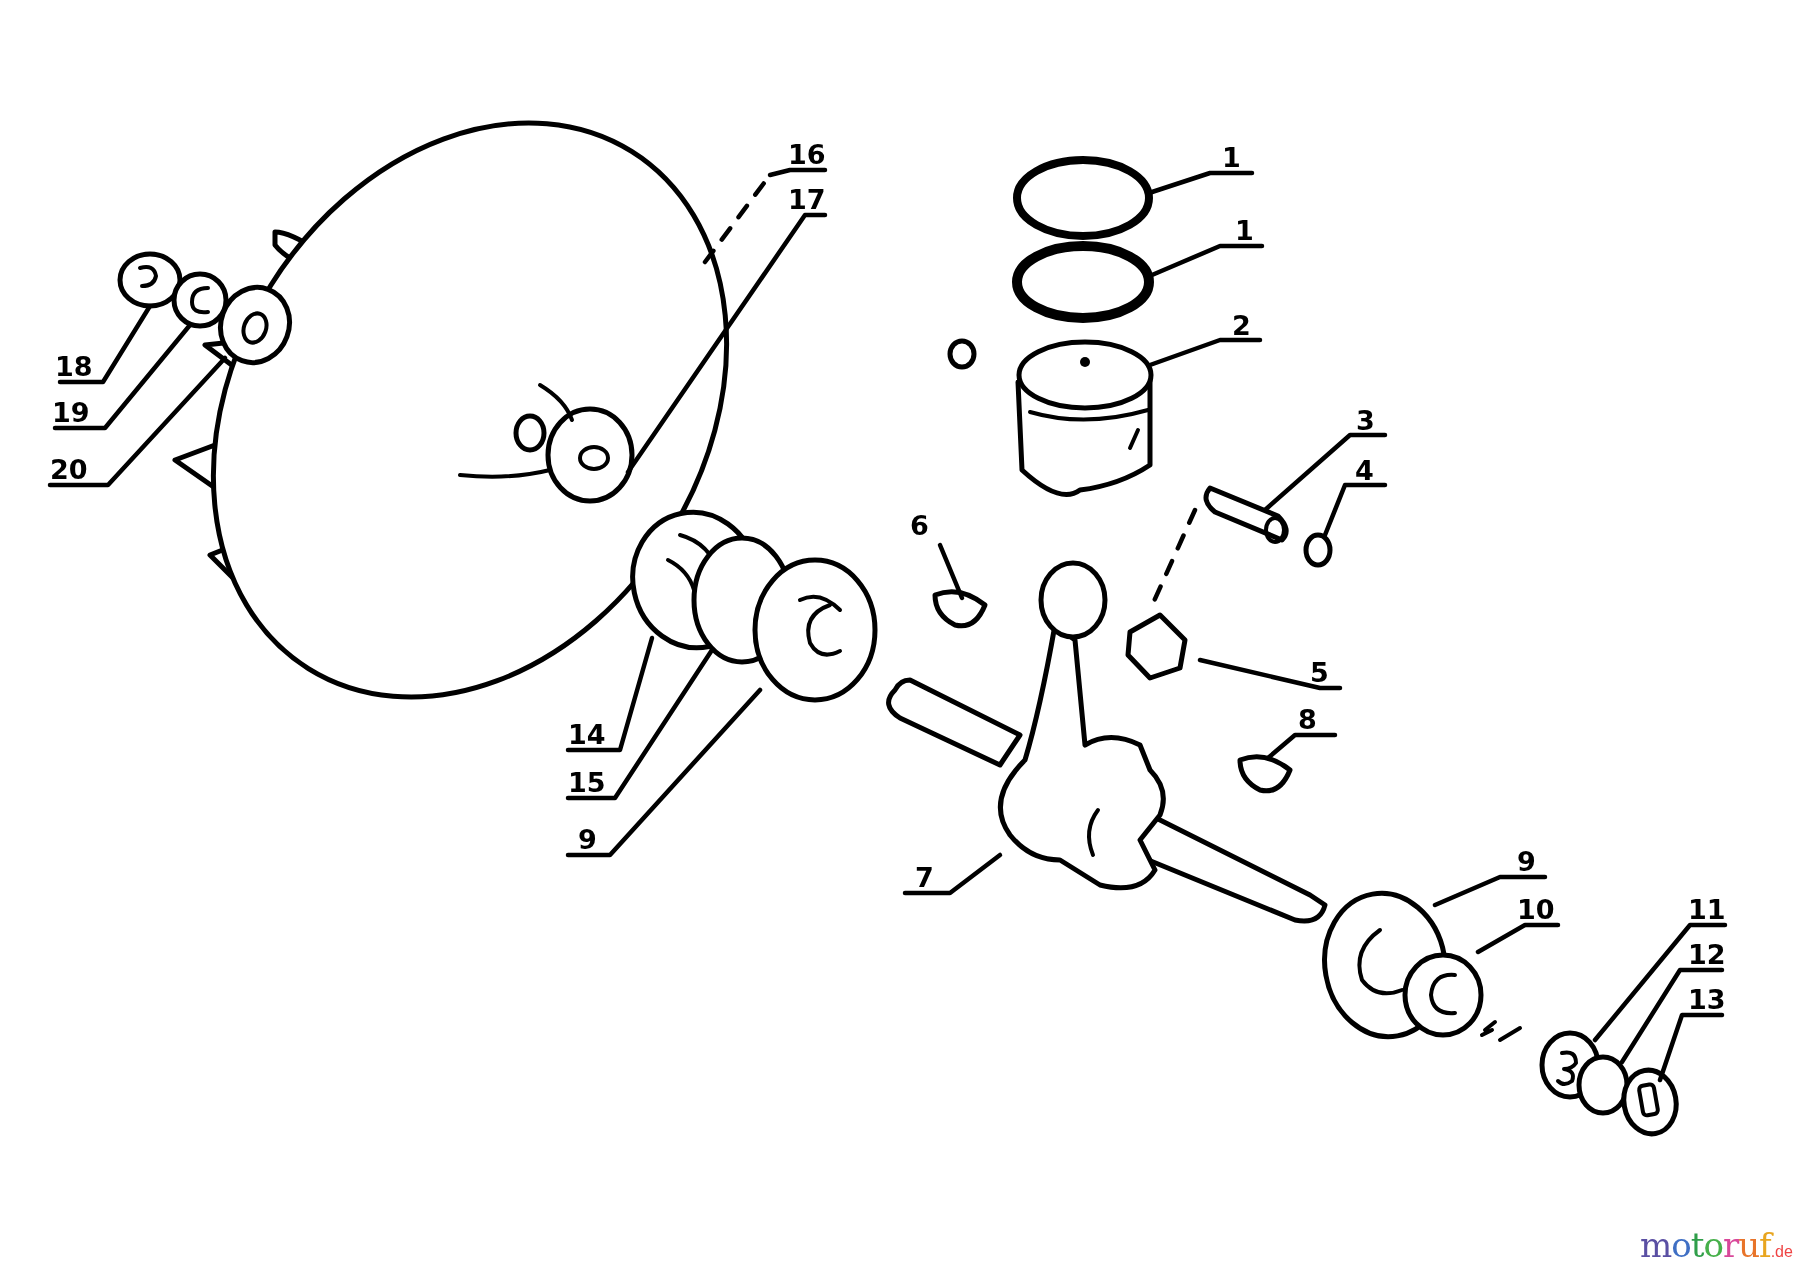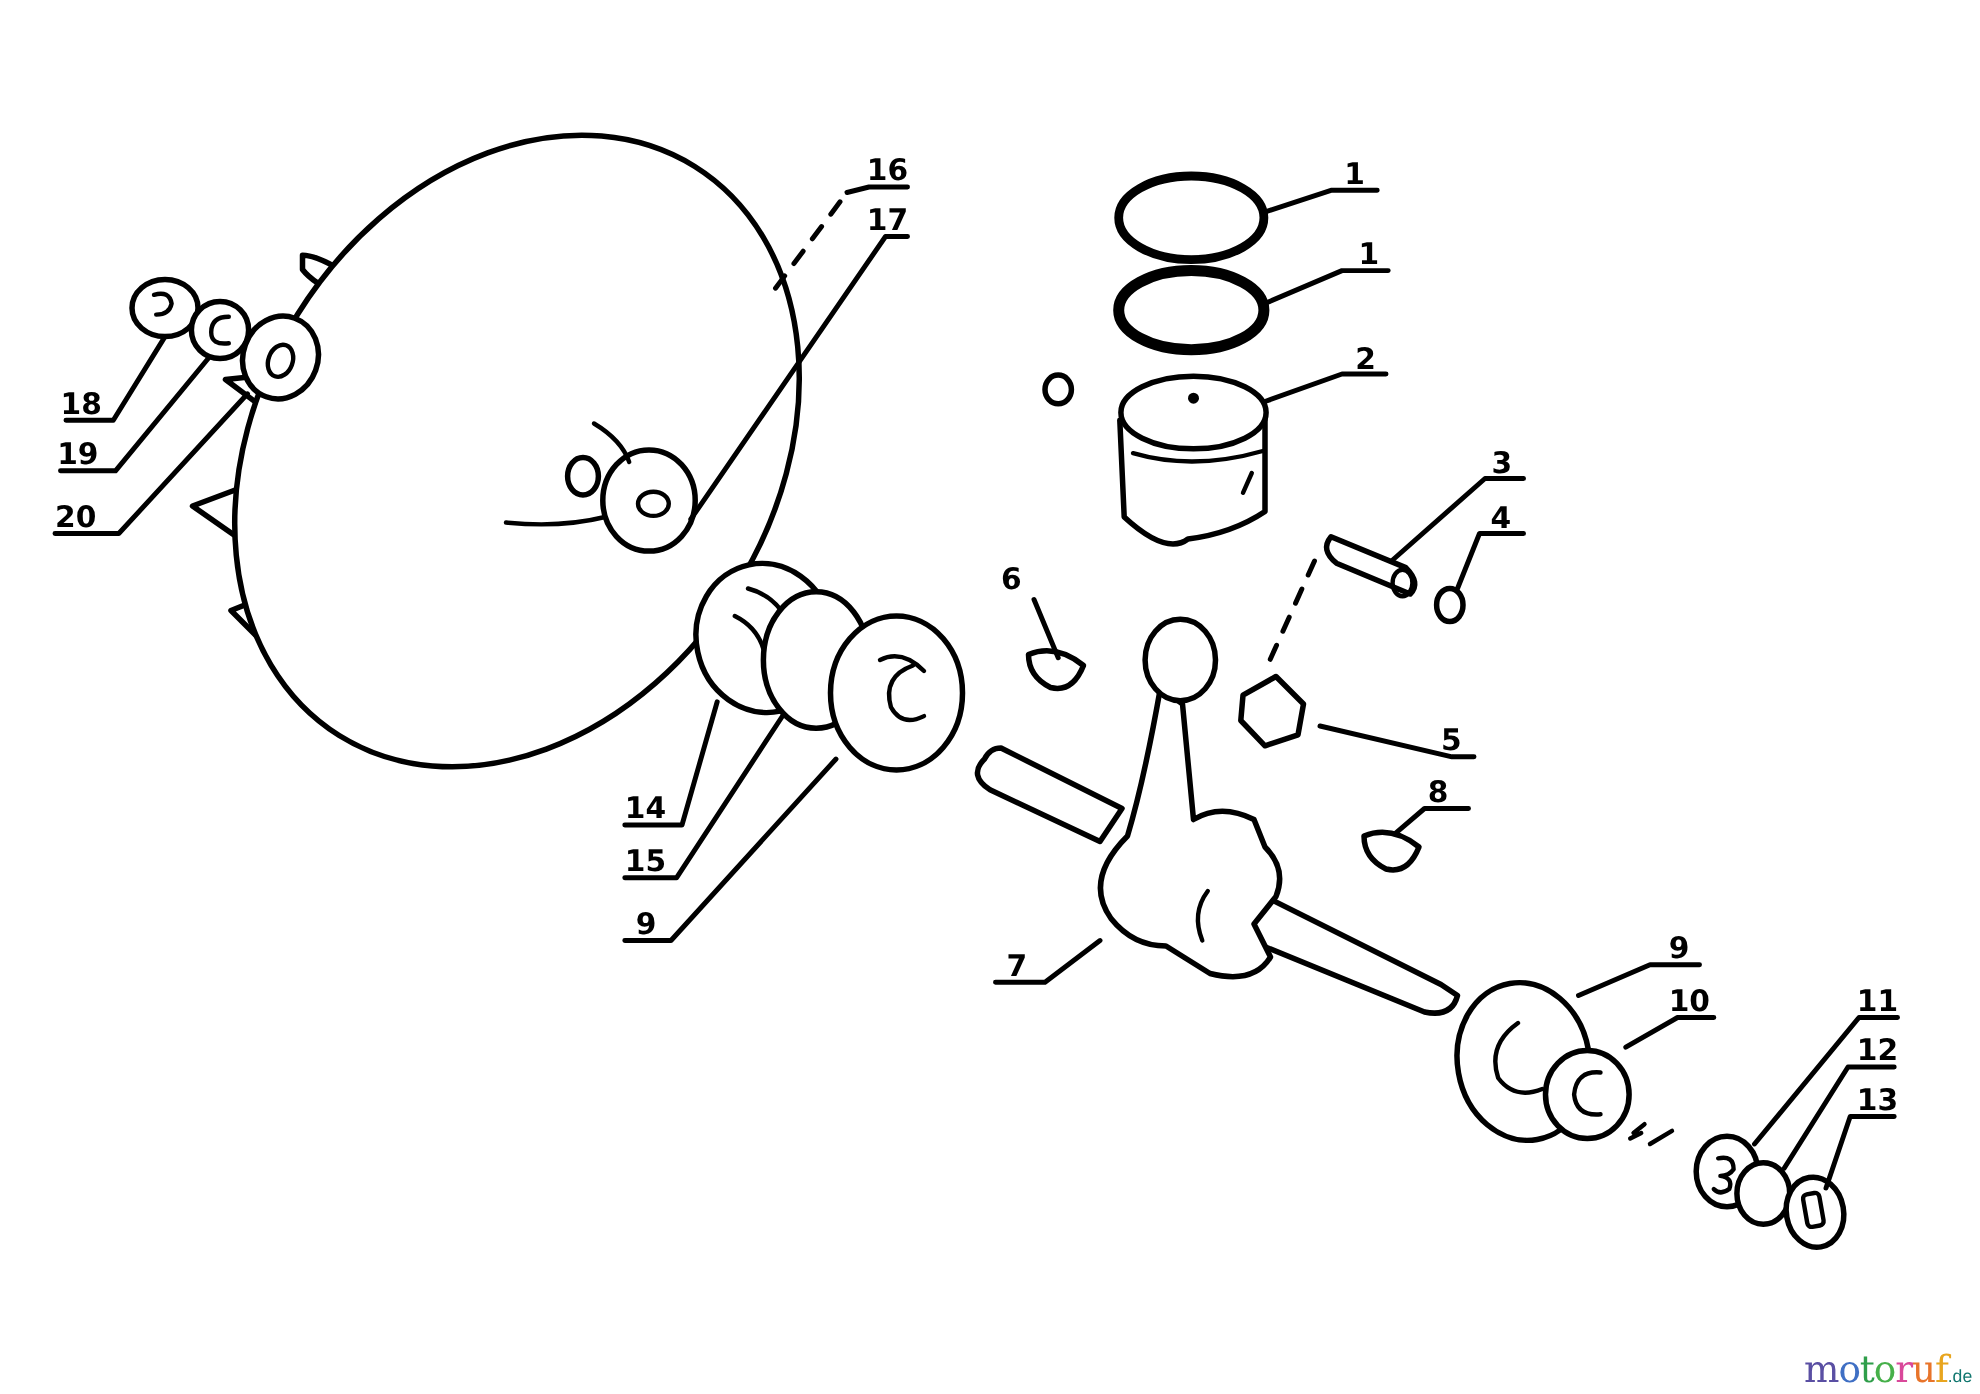--- a/index.html
+++ b/index.html
@@ -7,21 +7,21 @@
          font-family: "Liberation Sans", sans-serif; }
   #diagram { position: absolute; left: 0; top: 0; width: 1800px; height: 1267px; }
   .part { fill: #ffffff; stroke: #000; stroke-width: 5; stroke-linecap: round; stroke-linejoin: round; }
   .thin { fill: none; stroke: #000; stroke-width: 4; stroke-linecap: round; stroke-linejoin: round; }
   .lead { fill: none; stroke: #000; stroke-width: 4.5; stroke-linecap: round; stroke-linejoin: round; }
   .dash { fill: none; stroke: #000; stroke-width: 4.5; stroke-dasharray: 14 14; stroke-linecap: round; }
   .blk { fill: #000; stroke: none; }
   .callout-label { font-family: "DejaVu Sans", sans-serif; font-weight: bold; font-size: 27px; fill: #000; }
   .watermark { position: absolute; left: 1640px; top: 1225px; font-family: "DejaVu Serif", serif;
                font-size: 34px; letter-spacing: -1px; white-space: nowrap; }
-  .watermark .suffix { font-family: "Liberation Sans", sans-serif; font-size: 16px; color: #0f766e; letter-spacing: 0; }
+  .watermark .suffix { font-family: "Liberation Sans", sans-serif; font-size: 16px; color: #ef4444; letter-spacing: 0; }
 </style>
 </head>
 <body>
 
 <svg id="diagram" viewBox="0 0 1800 1267" xmlns="http://www.w3.org/2000/svg">
 
   <g>
 
     <path class="part" d="M530 138 L585 150 L555 165 Z"></path>
     <path class="part" d="M412 158 L470 178 L415 195 Z"></path>

